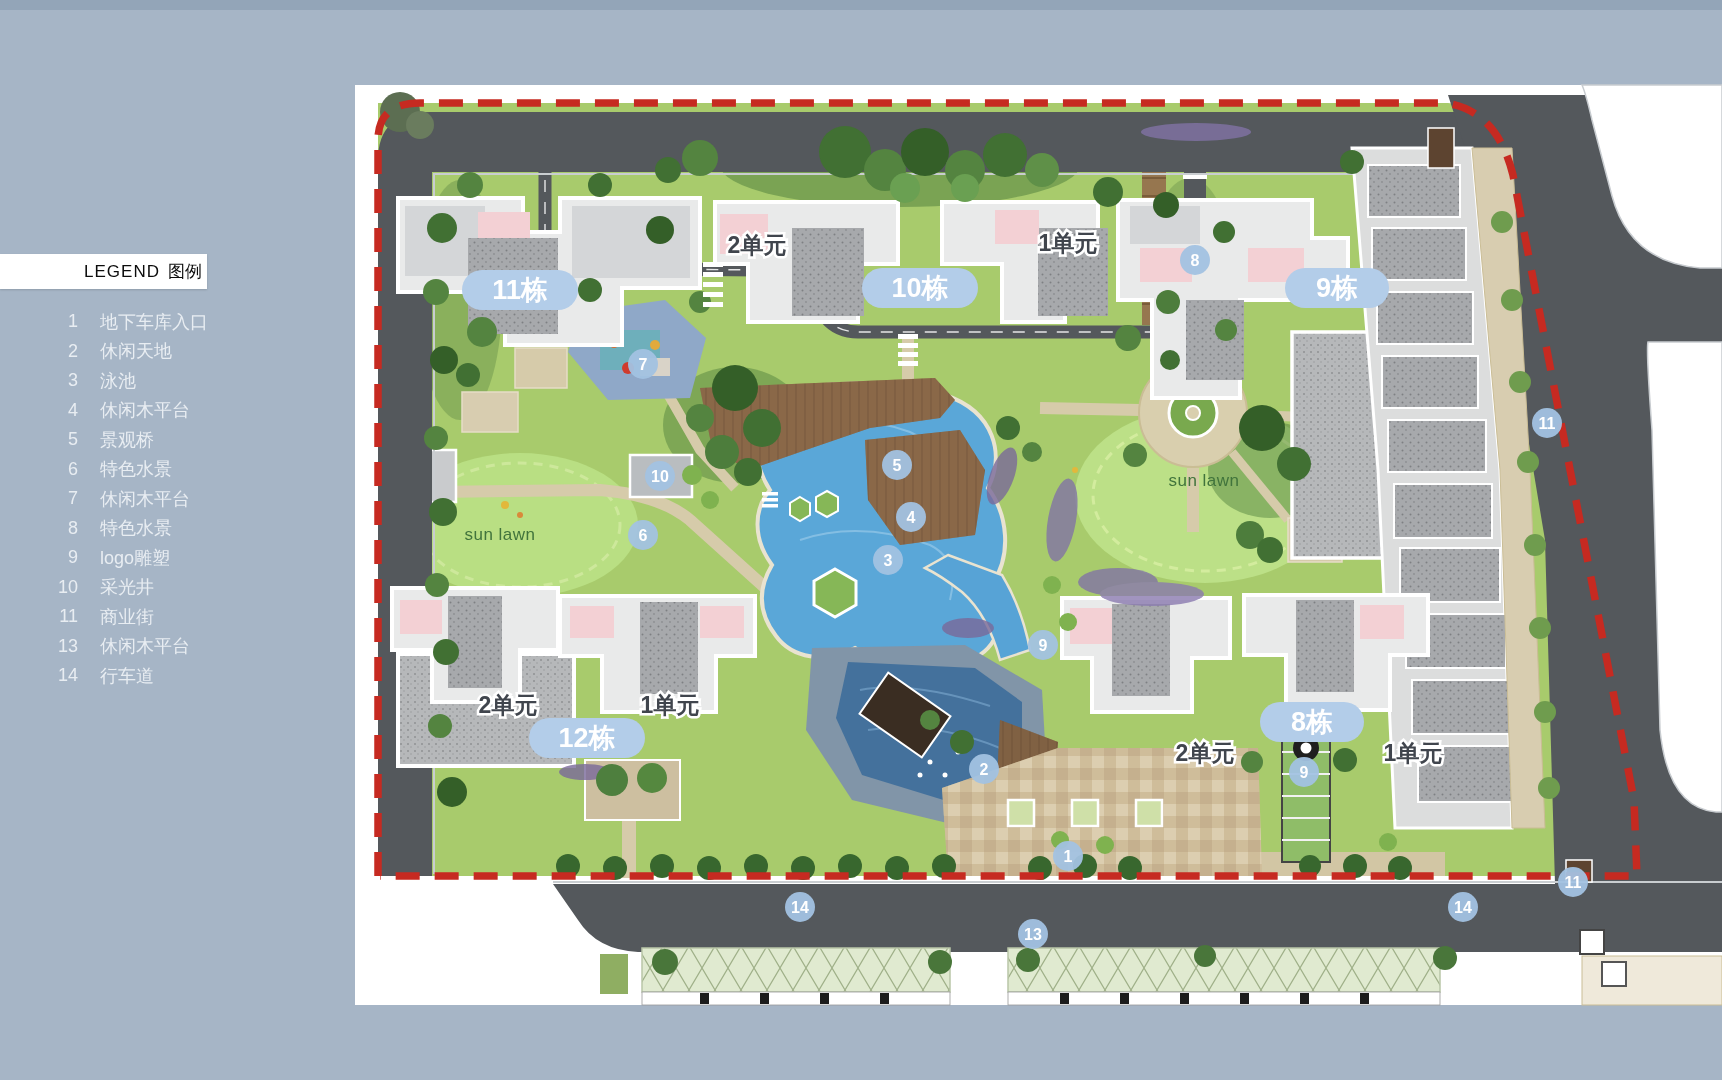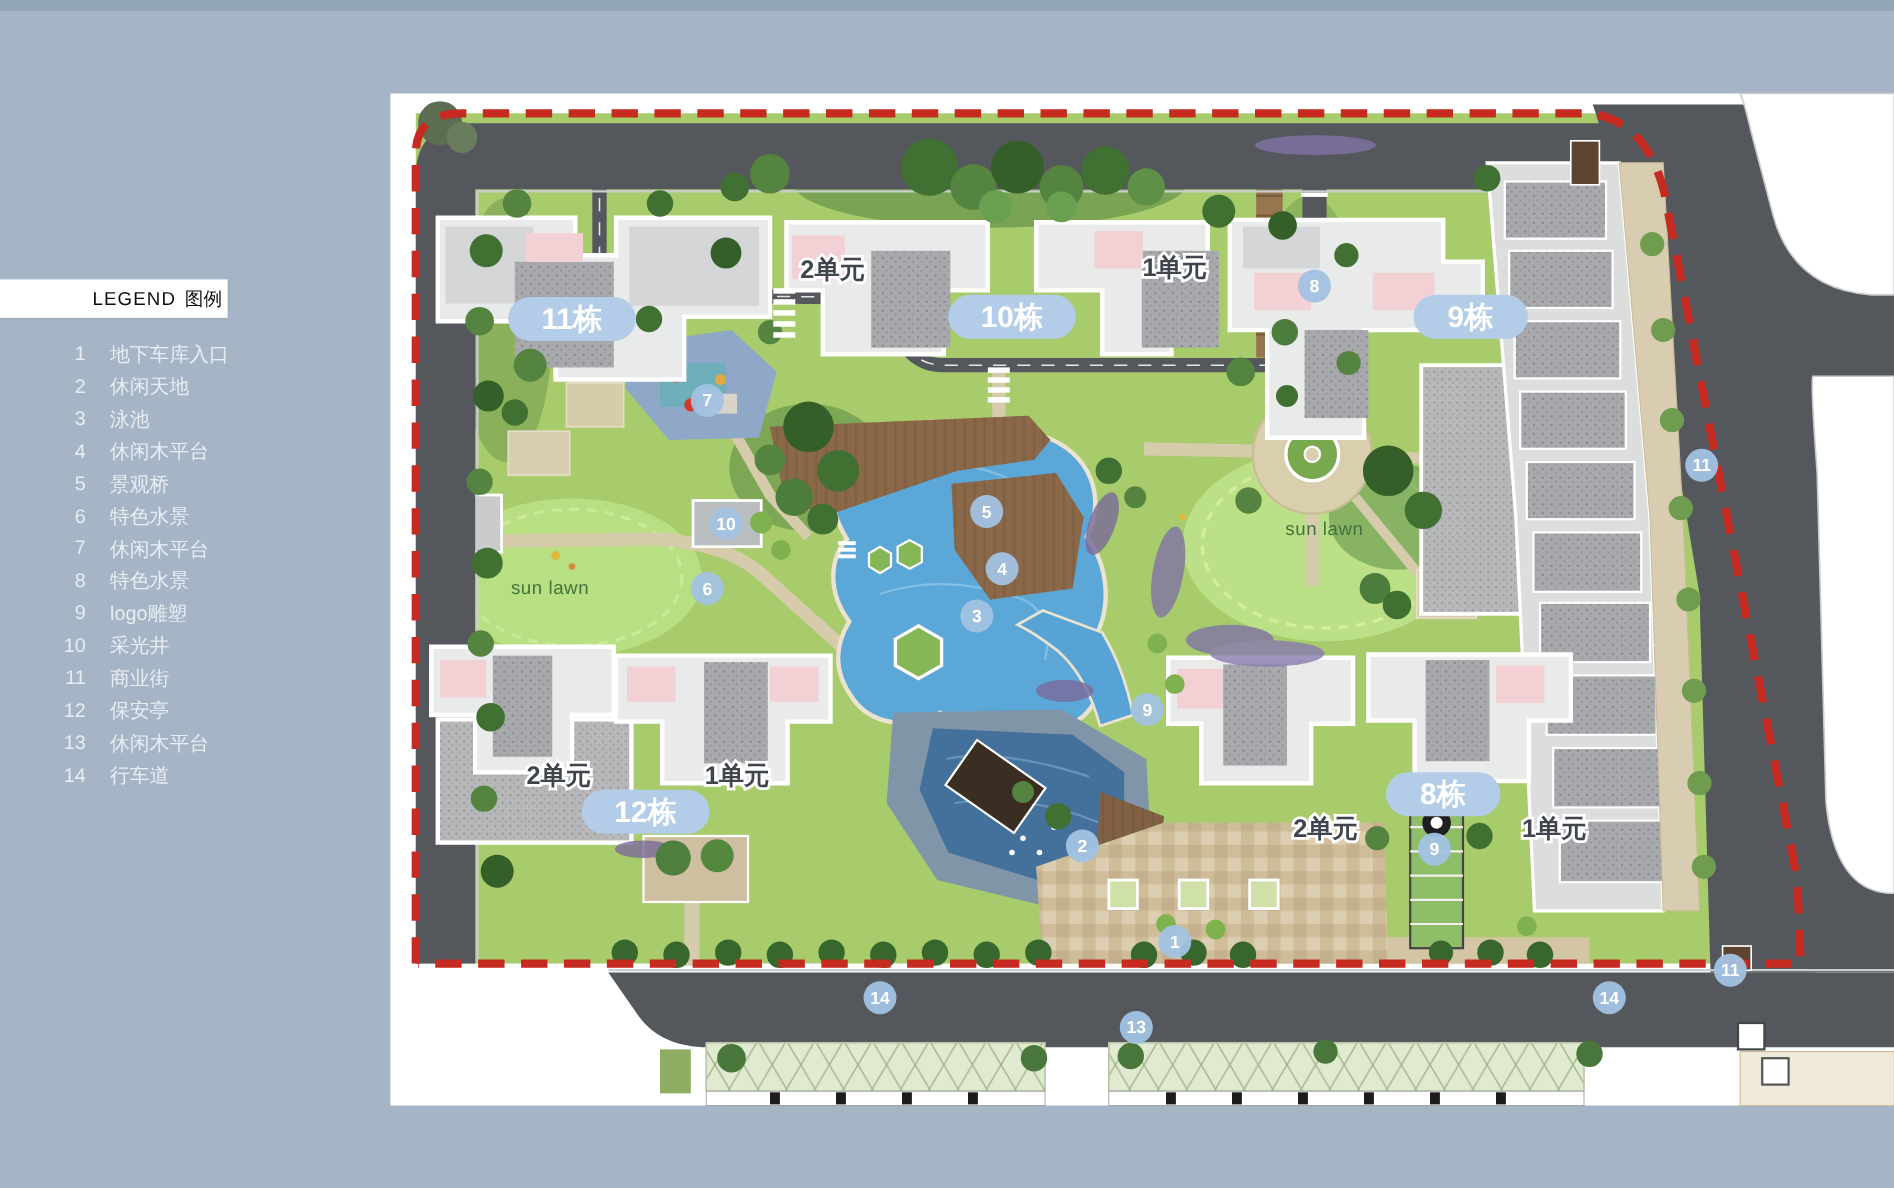--- a/index.html
+++ b/index.html
@@ -559,24 +559,20 @@
     <li class="legend-item">
       <span class="num">10</span>
       <span class="lbl">采光井</span>
     </li>
 
     <li class="legend-item">
       <span class="num">11</span>
       <span class="lbl">商业街</span>
     </li>
 
-    <li class="legend-item">
-      <span class="num">12</span>
-      <span class="lbl">保安亭</span>
-    </li>
 
     <li class="legend-item">
       <span class="num">13</span>
       <span class="lbl">休闲木平台</span>
     </li>
 
     <li class="legend-item">
       <span class="num">14</span>
       <span class="lbl">行车道</span>
     </li>

